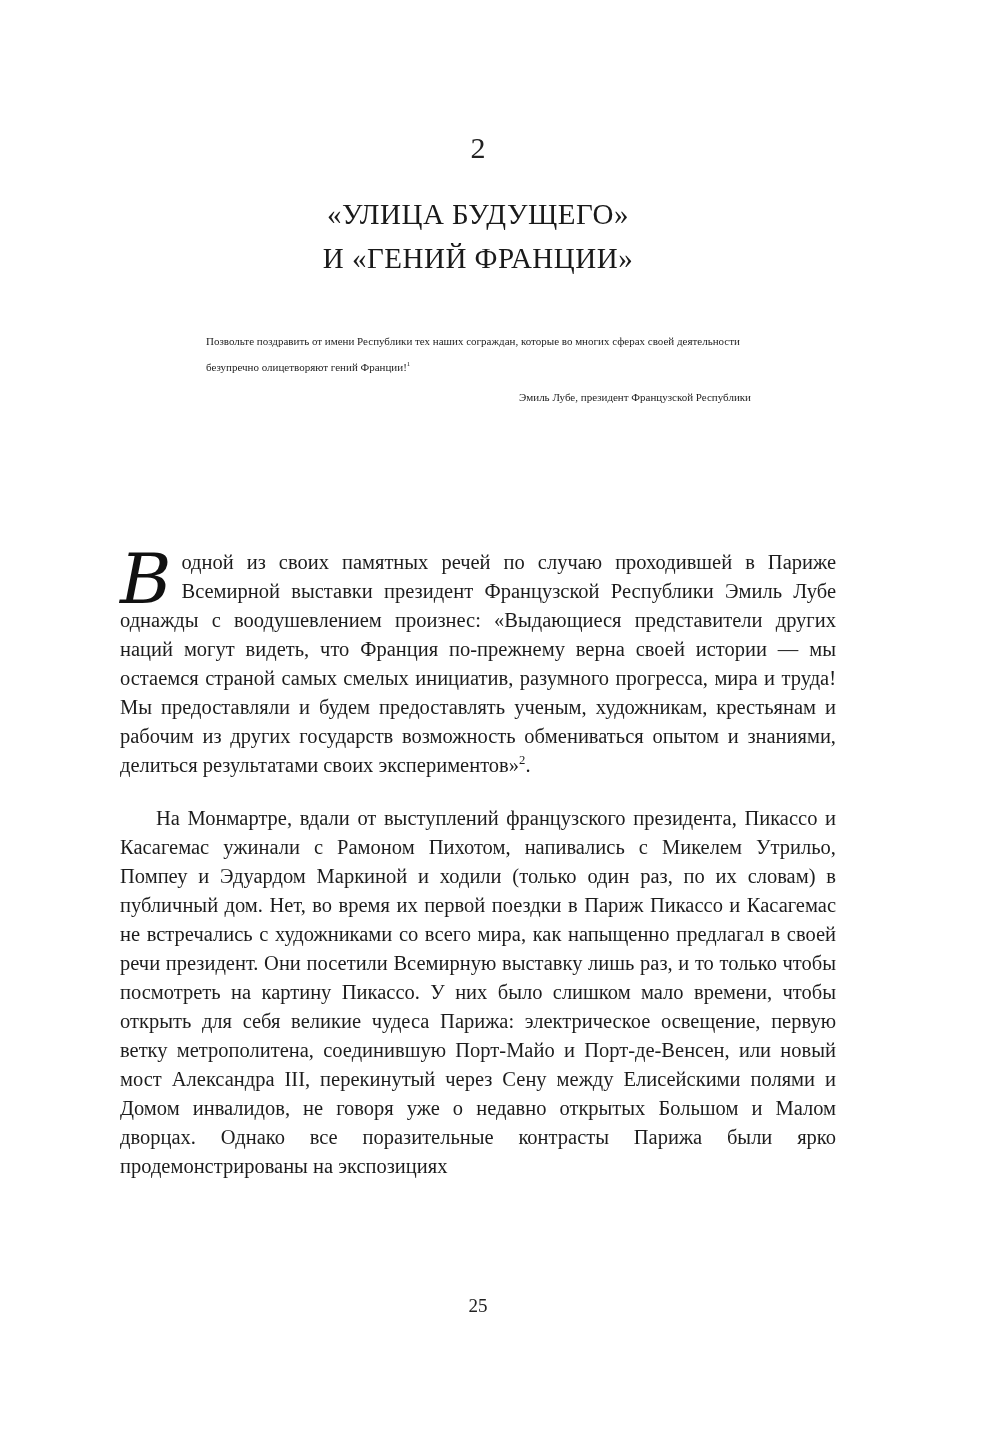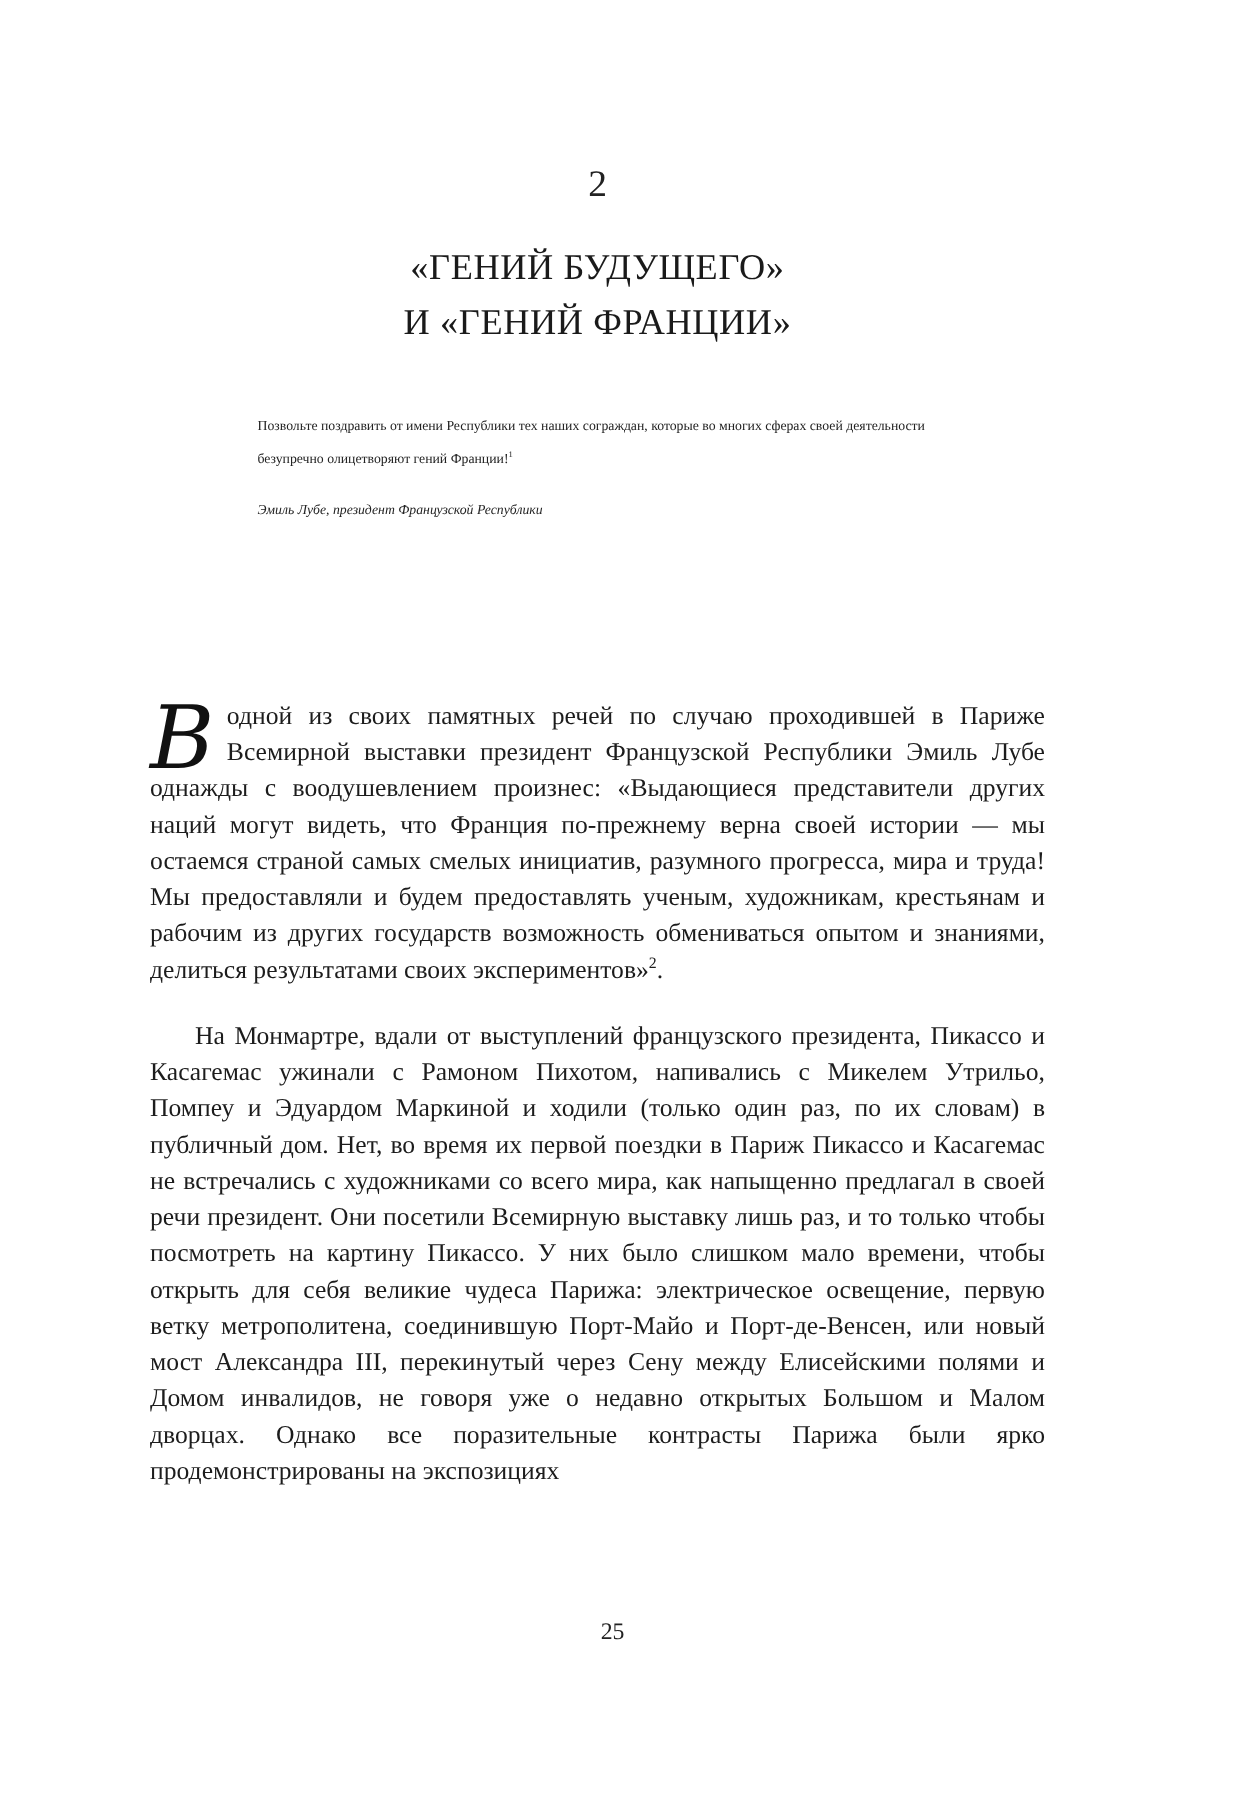--- a/index.html
+++ b/index.html
@@ -40,22 +40,22 @@
   }
   .epigraph {
     margin-top: 48px;
     margin-left: 86px;
     width: 545px;
     font-size: 11px;
     line-height: 26px;
     color: #222;
   }
   .epigraph .attribution {
-    font-style: italic;
-    margin-top: 15px;
+    text-align: right;
+    margin-top: 4px;
   }
   .body-text {
     margin-top: 138px;
     font-size: 20.5px;
     line-height: 29px;
     text-align: justify;
     color: #1c1c1c;
     hyphens: auto;
     -webkit-hyphens: auto;
   }
@@ -74,37 +74,37 @@
     color: #111;
   }
   sup.fn {
     font-size: 0.62em;
     line-height: 0;
     vertical-align: super;
   }
   .page-number {
     position: absolute;
     top: 1295px;
-    left: 132px;
+    left: 120px;
     width: 716px;
     text-align: center;
     font-size: 19px;
     color: #222;
   }
 </style>
 </head>
 <body>
 
 <div class="page">
   <div class="column">
 
     <div class="chapter-number">2</div>
 
     <h1 class="chapter-title">
-      <span>«ГЕНИЙ БУДУЩЕГО»</span><br>
+      <span>«УЛИЦА БУДУЩЕГО»</span><br>
       <span>И «ГЕНИЙ ФРАНЦИИ»</span>
     </h1>
 
     <div class="epigraph">
       <p><span>Позвольте поздравить от имени Республики тех наших сограждан, которые во многих сферах своей деятельности безупречно олицетворяют гений Франции!</span><sup class="fn">1</sup></p>
       <p class="attribution">Эмиль Лубе, президент Французской Республики</p>
     </div>
 
     <div class="body-text">
       <p><span class="drop-cap">В</span><span>одной из своих памятных речей по случаю проходившей в Париже Всемирной выставки президент Французской Республики Эмиль Лубе однажды с воодушевлением произнес: «Выдающиеся представители других наций могут видеть, что Франция по-прежнему верна своей истории — мы остаемся страной самых смелых инициатив, разумного прогресса, мира и труда! Мы предоставляли и будем предоставлять ученым, художникам, крестьянам и рабочим из других государств возможность обмениваться опытом и знаниями, делиться результатами своих экспериментов»</span><sup class="fn">2</sup><span>.</span></p>

